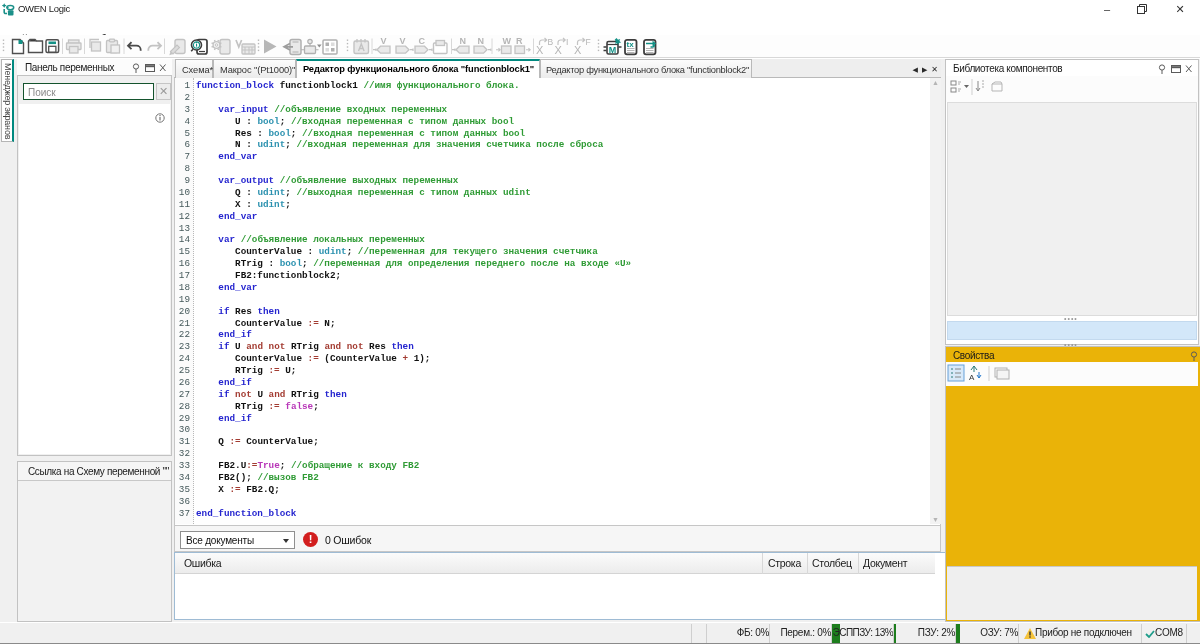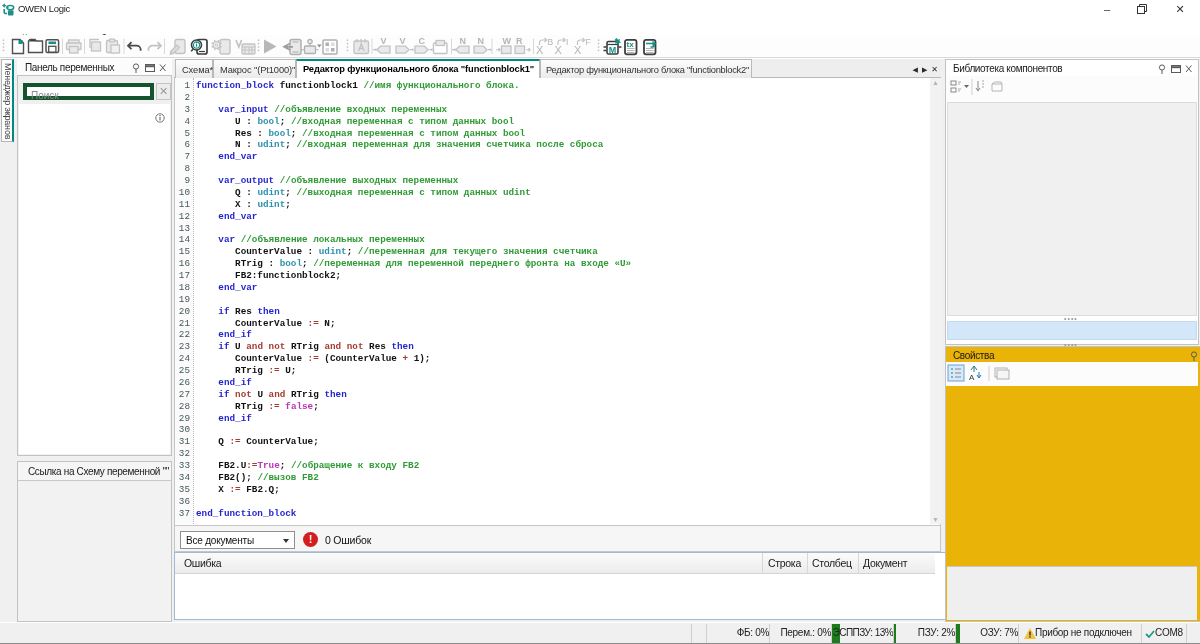--- a/index.html
+++ b/index.html
@@ -24,21 +24,21 @@
 
 
 #vtab { left:1px; top:0px; width:13px; height:83px; background:#ffffff; border:1px solid #b5b5b5; border-right:2px solid #00897f; }
 #vtab-text { left:0px; top:3px; width:11px; height:78px; writing-mode:vertical-rl; font-size:9px; color:#444; letter-spacing:-0.2px; white-space:nowrap; }
 
 
 .panel-title { font-size:10px; letter-spacing:-0.35px; color:#1a1a1a; white-space:nowrap; }
 #lp1 { left:17px; top:0px; width:155px; height:397px; background:#f5f5f5; }
 #lp1-title { left:0; top:0; width:100%; height:17px; background:#fcfcfc; }
 #lp1-body { left:0px; top:16px; width:155px; height:381px; border:1px solid #c2c2c2; background:#f0f0f0; }
-#lp1-search { left:5px; top:7px; width:131px; height:17px; background:#ffffff; border:4px solid #14532d; }
+#lp1-search { left:5px; top:7px; width:131px; height:17px; background:#ffffff; border:1px solid #14532d; }
 #lp1-search span { position:absolute; left:4px; top:3px; color:#8a8a8a; font-size:10px; }
 #lp1-x { left:138px; top:7px; width:15px; height:17px; background:#ececec; border:1px solid #c5c5c5; color:#9a9a9a; text-align:center; line-height:15px; font-size:11px; }
 #lp1-list { left:1px; top:28px; width:151px; height:350px; background:#ffffff; }
 
 #lp2 { left:17px; top:402px; width:155px; height:161px; background:#f2f2f2; border:1px solid #c2c2c2; }
 #lp2-title { left:0px; top:0px; width:153px; height:19px; background:#f5f5f5; border-bottom:1px solid #c8c8c8; }
 #lp2-text { left:0; top:80px; width:100%; text-align:center; font-size:10px; letter-spacing:-0.2px; color:#1a1a1a; line-height:15px; }
 
 
 #center { left:174px; top:0px; width:767px; height:562px; }
@@ -362,21 +362,21 @@
        N : <span class="t">udint</span>; <span class="c">//входная переменная для значения счетчика после сброса</span>
     <span class="k">end_var</span>
 
     <span class="k">var_output</span> <span class="c">//объявление выходных переменных</span>
        Q : <span class="t">udint</span>; <span class="c">//выходная переменная с типом данных udint</span>
        X : <span class="t">udint</span>;
     <span class="k">end_var</span>
 
     <span class="k">var</span> <span class="c">//объявление локальных переменных</span>
        CounterValue : <span class="t">udint</span>; <span class="c">//переменная для текущего значения счетчика</span>
-       RTrig : <span class="t">bool</span>; <span class="c">//переменная для переменной переднего фронта на входе «U»</span>
+       RTrig : <span class="t">bool</span>; <span class="c">//переменная для определения переднего после на входе «U»</span>
        FB2:functionblock2;
     <span class="k">end_var</span>
 
     <span class="k">if</span> Res <span class="k">then</span>
        CounterValue <span class="o">:=</span> N;
     <span class="k">end_if</span>
     <span class="k">if</span> U <span class="o">and</span> <span class="o">not</span> RTrig <span class="o">and</span> <span class="o">not</span> Res <span class="k">then</span>
        CounterValue <span class="o">:=</span> (CounterValue <span class="o">+</span> 1);
        RTrig <span class="o">:=</span> U;
     <span class="k">end_if</span>

